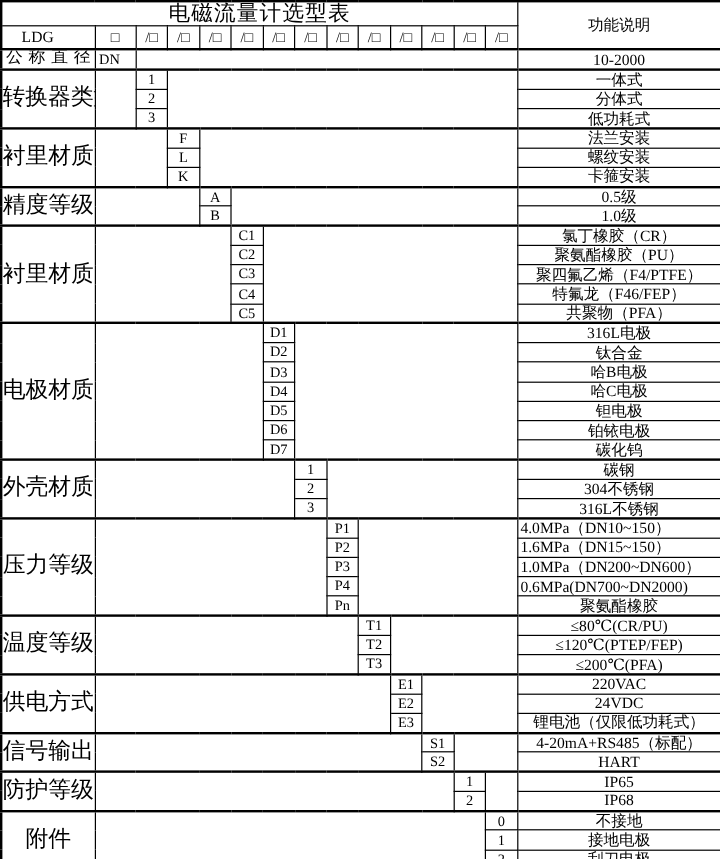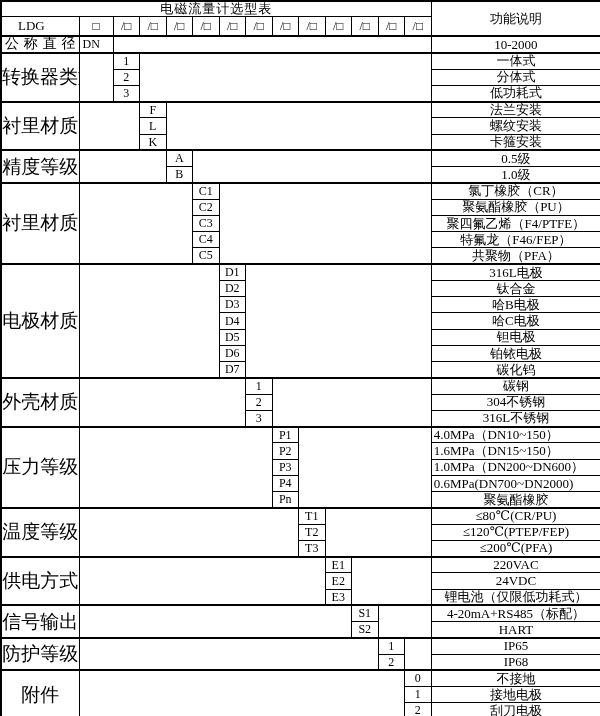--- a/index.html
+++ b/index.html
@@ -9,21 +9,21 @@
     border:2px solid #000;color:#000;
     font-family:"Liberation Serif","DejaVu Serif",serif;
   }
   td{
     border:1px solid #000;padding:0;overflow:hidden;white-space:nowrap;
     text-align:center;vertical-align:middle;font-size:13px;line-height:1.05;
   }
   tr{height:16.26px;}
   tr.trow{height:13px;}
   tr.mrow{height:20px;padding-left:41px;}
-  td.title{font-size:13px;letter-spacing:1px;}
+  td.title{font-size:18px;letter-spacing:1px;}
   td.fhead{font-size:13px;}
   td.lbl{font-size:19px;}
   td.lblj{font-size:14px;text-align:justify;text-align-last:justify;padding:0 3px;}
   td.code{font-size:12px;margin-left:48px;}
   td.box{font-size:12px;}
   td.ldg{text-align:left;padding-left:16px;font-size:13px;}
   td.dn{text-align:left;padding-left:3px;}
   td.left{text-align:left;padding-left:2px;}
   tr.sec td{border-top:2px solid #000;}
 </style>

